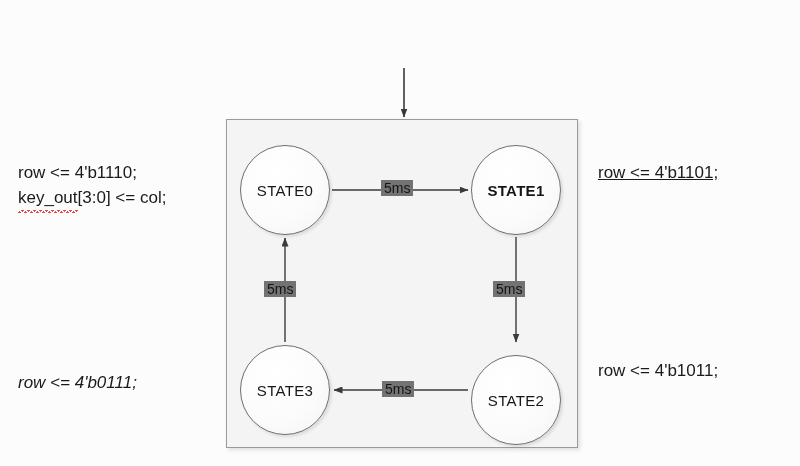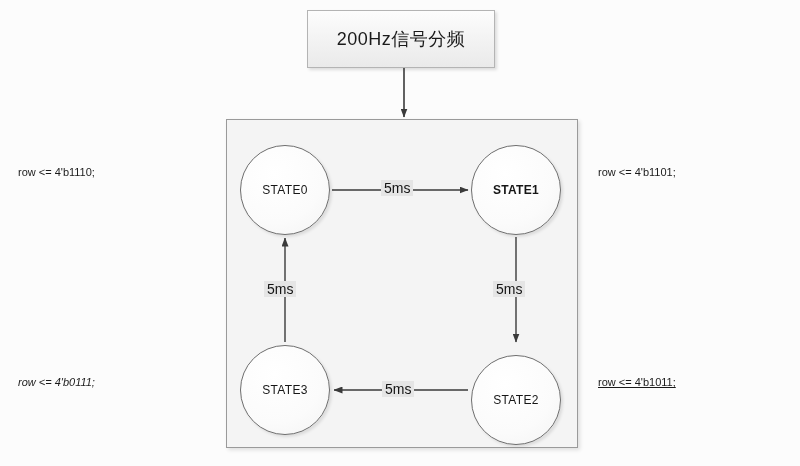--- a/index.html
+++ b/index.html
@@ -57,21 +57,21 @@
     width: 90px;
     height: 90px;
     border-radius: 50%;
     box-sizing: border-box;
     border: 1px solid #6e6e6e;
     background: radial-gradient(circle at 38% 32%, #ffffff 0%, #fbfbfb 60%, #f3f3f3 100%);
     box-shadow: 2px 2px 3px rgba(0,0,0,0.10);
     display: flex;
     align-items: center;
     justify-content: center;
-    font-size: 12px;
+    font-size: 15px;
     color: #161616;
     letter-spacing: 0.3px;
     z-index: 3;
   }
   .state-0 { left: 240px; top: 145px; }
   .state-1 { left: 471px; top: 145px; font-weight: bold; }
   .state-3 { left: 240px; top: 345px; }
   .state-2 { left: 471px; top: 355px; }
 
   
@@ -82,42 +82,42 @@
     width: 800px;
     height: 466px;
     z-index: 2;
     pointer-events: none;
   }
 
   .edge-label {
     position: absolute;
     font-size: 14px;
     color: #141414;
-    background: #e5e5e5;
+    background: #737373;
     padding: 0 3px;
     z-index: 4;
     white-space: nowrap;
   }
   .label-top    { left: 381px; top: 180px; }
   .label-right  { left: 493px; top: 281px; }
   .label-bottom { left: 382px; top: 381px; }
   .label-left   { left: 264px; top: 281px; }
 
   
   .annot {
     position: absolute;
-    font-size: 11px;
+    font-size: 17px;
     color: #1a1a1a;
     line-height: 25px;
     white-space: nowrap;
   }
   .annot-tl { left: 18px;  top: 160px; }
-  .annot-tr { left: 598px; top: 160px; }
+  .annot-tr { left: 598px; top: 160px; text-decoration: underline; }
   .annot-bl { left: 18px;  top: 370px; font-style: italic; }
-  .annot-br { left: 598px; top: 370px; text-decoration: underline; }
+  .annot-br { left: 598px; top: 358px; }
 
   .annot-line { display: block; }
 
   
   .squiggle {
     position: relative;
     display: inline-block;
   }
   .squiggle::after {
     content: "";
@@ -131,23 +131,20 @@
       radial-gradient(circle at 4.5px 0.6px, #e8454a 1.1px, transparent 1.2px);
     background-size: 6px 3px;
     background-repeat: repeat-x;
   }
 </style>
 </head>
 <body>
 
 <div id="canvas">
 
-  <div class="top-box">
-    <span class="top-box-label">200Hz信号分频</span>
-  </div>
 
   <div class="fsm-container"></div>
 
   <svg class="svg-layer" viewBox="0 0 800 466" xmlns="http://www.w3.org/2000/svg">
     <defs>
       <marker id="arrowhead" markerWidth="9" markerHeight="7" refX="8.5" refY="3.5" orient="auto" markerUnits="userSpaceOnUse">
         <polygon points="0 0, 9 3.5, 0 7" fill="#3a3a3a"></polygon>
       </marker>
     </defs>
 
@@ -175,20 +172,21 @@
     <span>STATE3</span>
   </div>
 
   <span class="edge-label label-top">5ms</span>
   <span class="edge-label label-right">5ms</span>
   <span class="edge-label label-bottom">5ms</span>
   <span class="edge-label label-left">5ms</span>
 
   <div class="annot annot-tl">
     <span class="annot-line">row &lt;= 4'b1110;</span>
+    <span class="annot-line"><span class="squiggle">key_out</span><span>[3:0] &lt;= col;</span></span>
   </div>
 
   <div class="annot annot-tr">
     <span class="annot-line">row &lt;= 4'b1101;</span>
   </div>
 
   <div class="annot annot-bl">
     <span class="annot-line">row &lt;= 4'b0111;</span>
   </div>
 

